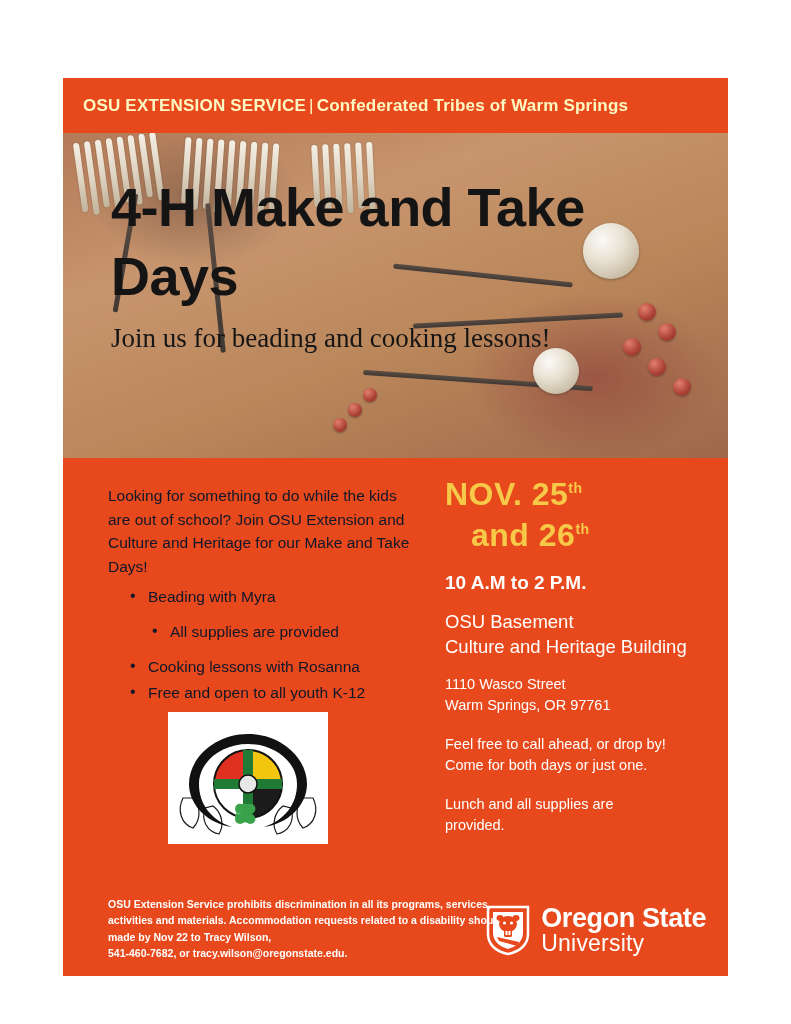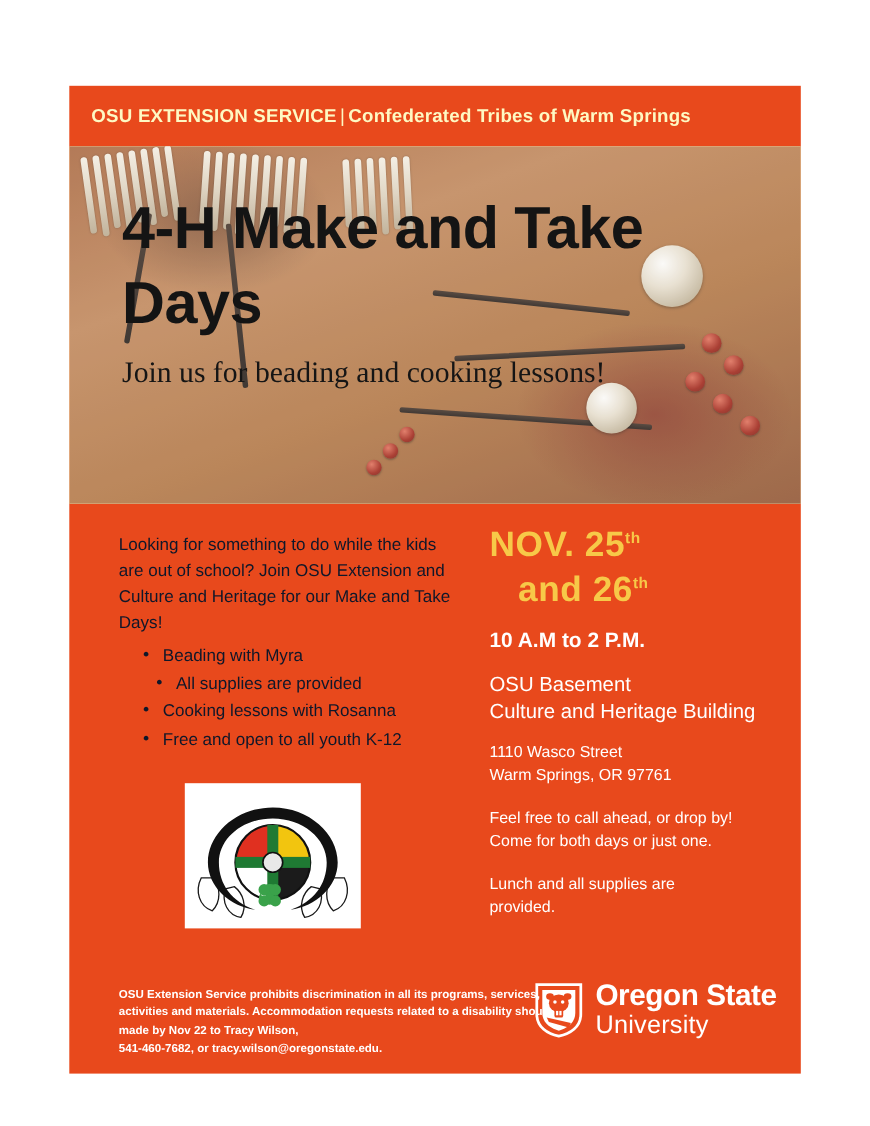--- a/index.html
+++ b/index.html
@@ -39,21 +39,21 @@
   }
   .header-text .sep {
     font-weight: normal;
     padding: 0 3px;
   }
   
   .hero {
     position: relative;
     height: 325px;
     overflow: hidden;
-    background: #fef9c3;
+    background: #5eead4;
   }
   .hero-photo {
     position: absolute;
     inset: 0;
     background:
       radial-gradient(ellipse 180px 120px at 80% 75%, rgba(120,20,20,0.55), rgba(120,20,20,0) 70%),
       radial-gradient(ellipse 150px 100px at 20% 20%, rgba(60,30,20,0.45), rgba(60,30,20,0) 70%),
       linear-gradient(160deg, #a8643c 0%, #c08457 30%, #b0723f 60%, #8d4e2c 100%);
   }
   
@@ -145,21 +145,21 @@
     padding-left: 18px;
   }
   ul.bullets > li::before {
     content: "•";
     position: absolute;
     left: 0;
     top: -1px;
     font-size: 16px;
   }
   ul.sub {
-    margin: 0;
+    margin: 10px;
     padding-left: 34px;
     list-style: none;
   }
   ul.sub > li {
     font-size: 15.5px;
     line-height: 1.62;
     position: relative;
     padding-left: 18px;
   }
   ul.sub > li::before {
@@ -251,22 +251,23 @@
     top: 12px;
     width: 420px;
     color: #ffffff;
     font-size: 10.5px;
     line-height: 1.55;
     font-weight: bold;
   }
   .osu-logo {
     position: absolute;
     right: 22px;
-    top: 8px;
+    top: 20px;
     display: flex;
+    align-items: center;
     gap: 10px;
   }
   .osu-mark {
     width: 46px;
     height: 52px;
   }
   .osu-words {
     color: #ffffff;
     line-height: 1.02;
   }

